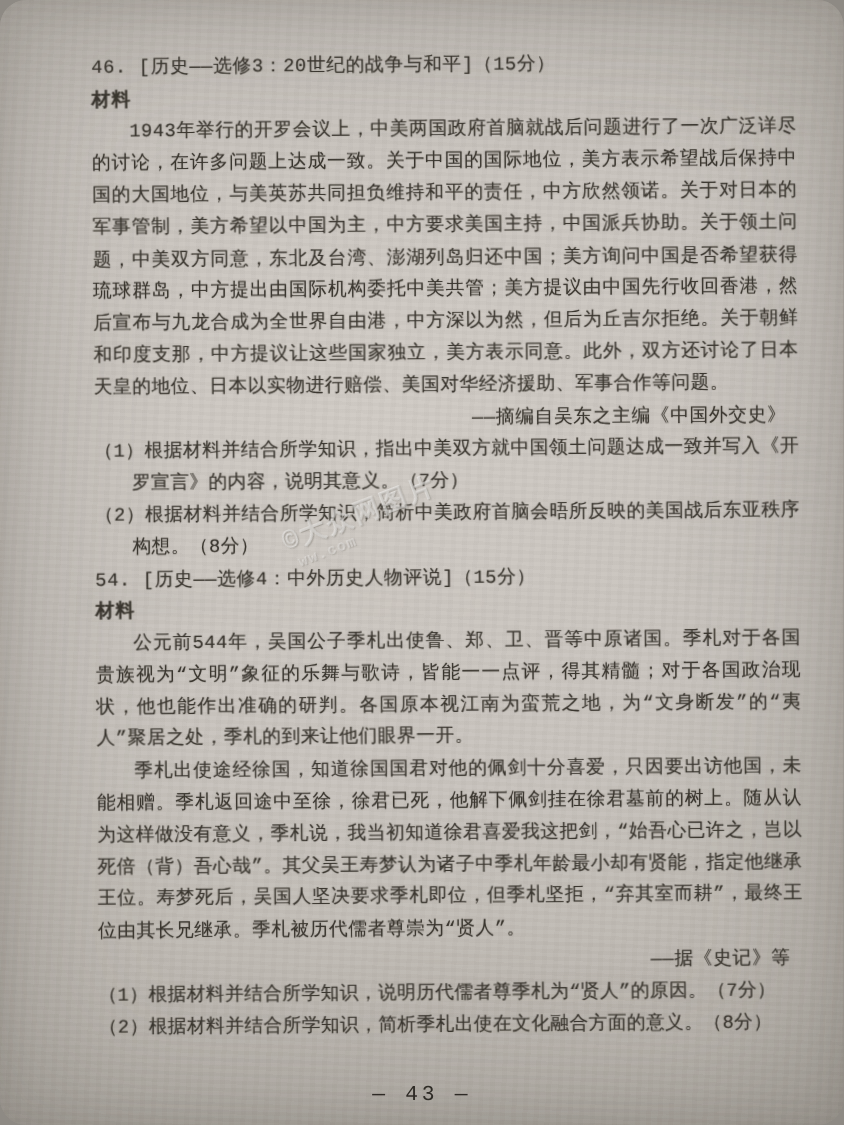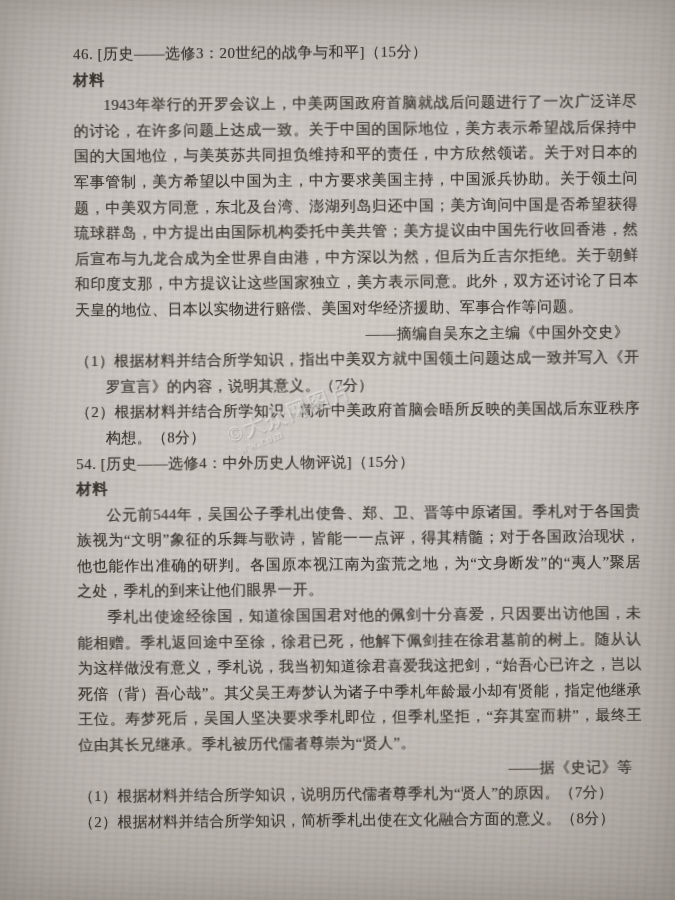--- a/index.html
+++ b/index.html
@@ -2,21 +2,22 @@
 <html><head>
 <meta charset="utf-8">
 <style>
   html,body{margin:0;padding:0;background:#8e8a84;}
   .photo{
     position:relative;
     width:675px;height:900px;
     overflow:hidden;
     background:
       radial-gradient(900px 780px at 45% 36%, #cfcac4 0%, #c7c2bc 40%, #b9b4ad 70%, #a8a39c 92%, #9c978f 100%);
-    font-family:Liberation Serif, serif;
+    font-family:Liberation Mono, monospace;
+    border-radius:21px;
   }
   .photo::after{
     content:"";
     position:absolute;inset:0;
     box-shadow:inset 0 0 140px rgba(62,57,50,0.28), inset 0 0 30px rgba(62,57,50,0.12);
     pointer-events:none;
   }
   .texture{
     position:absolute;inset:0;
     background:
@@ -125,13 +126,14 @@
     <p class="question">（1）根据材料并结合所学知识，说明历代儒者尊季札为“贤人”的原因。（7分）</p>
     <p class="question">（2）根据材料并结合所学知识，简析季札出使在文化融合方面的意义。（8分）</p>
 
   </div>
 
   <div class="watermark">
     <span class="wm1">©大众网图片</span>
     <span class="wm2">ww.com</span>
   </div>
 
+  <div class="page-number">— 43 —</div>
 </div>
 
 </body></html>

